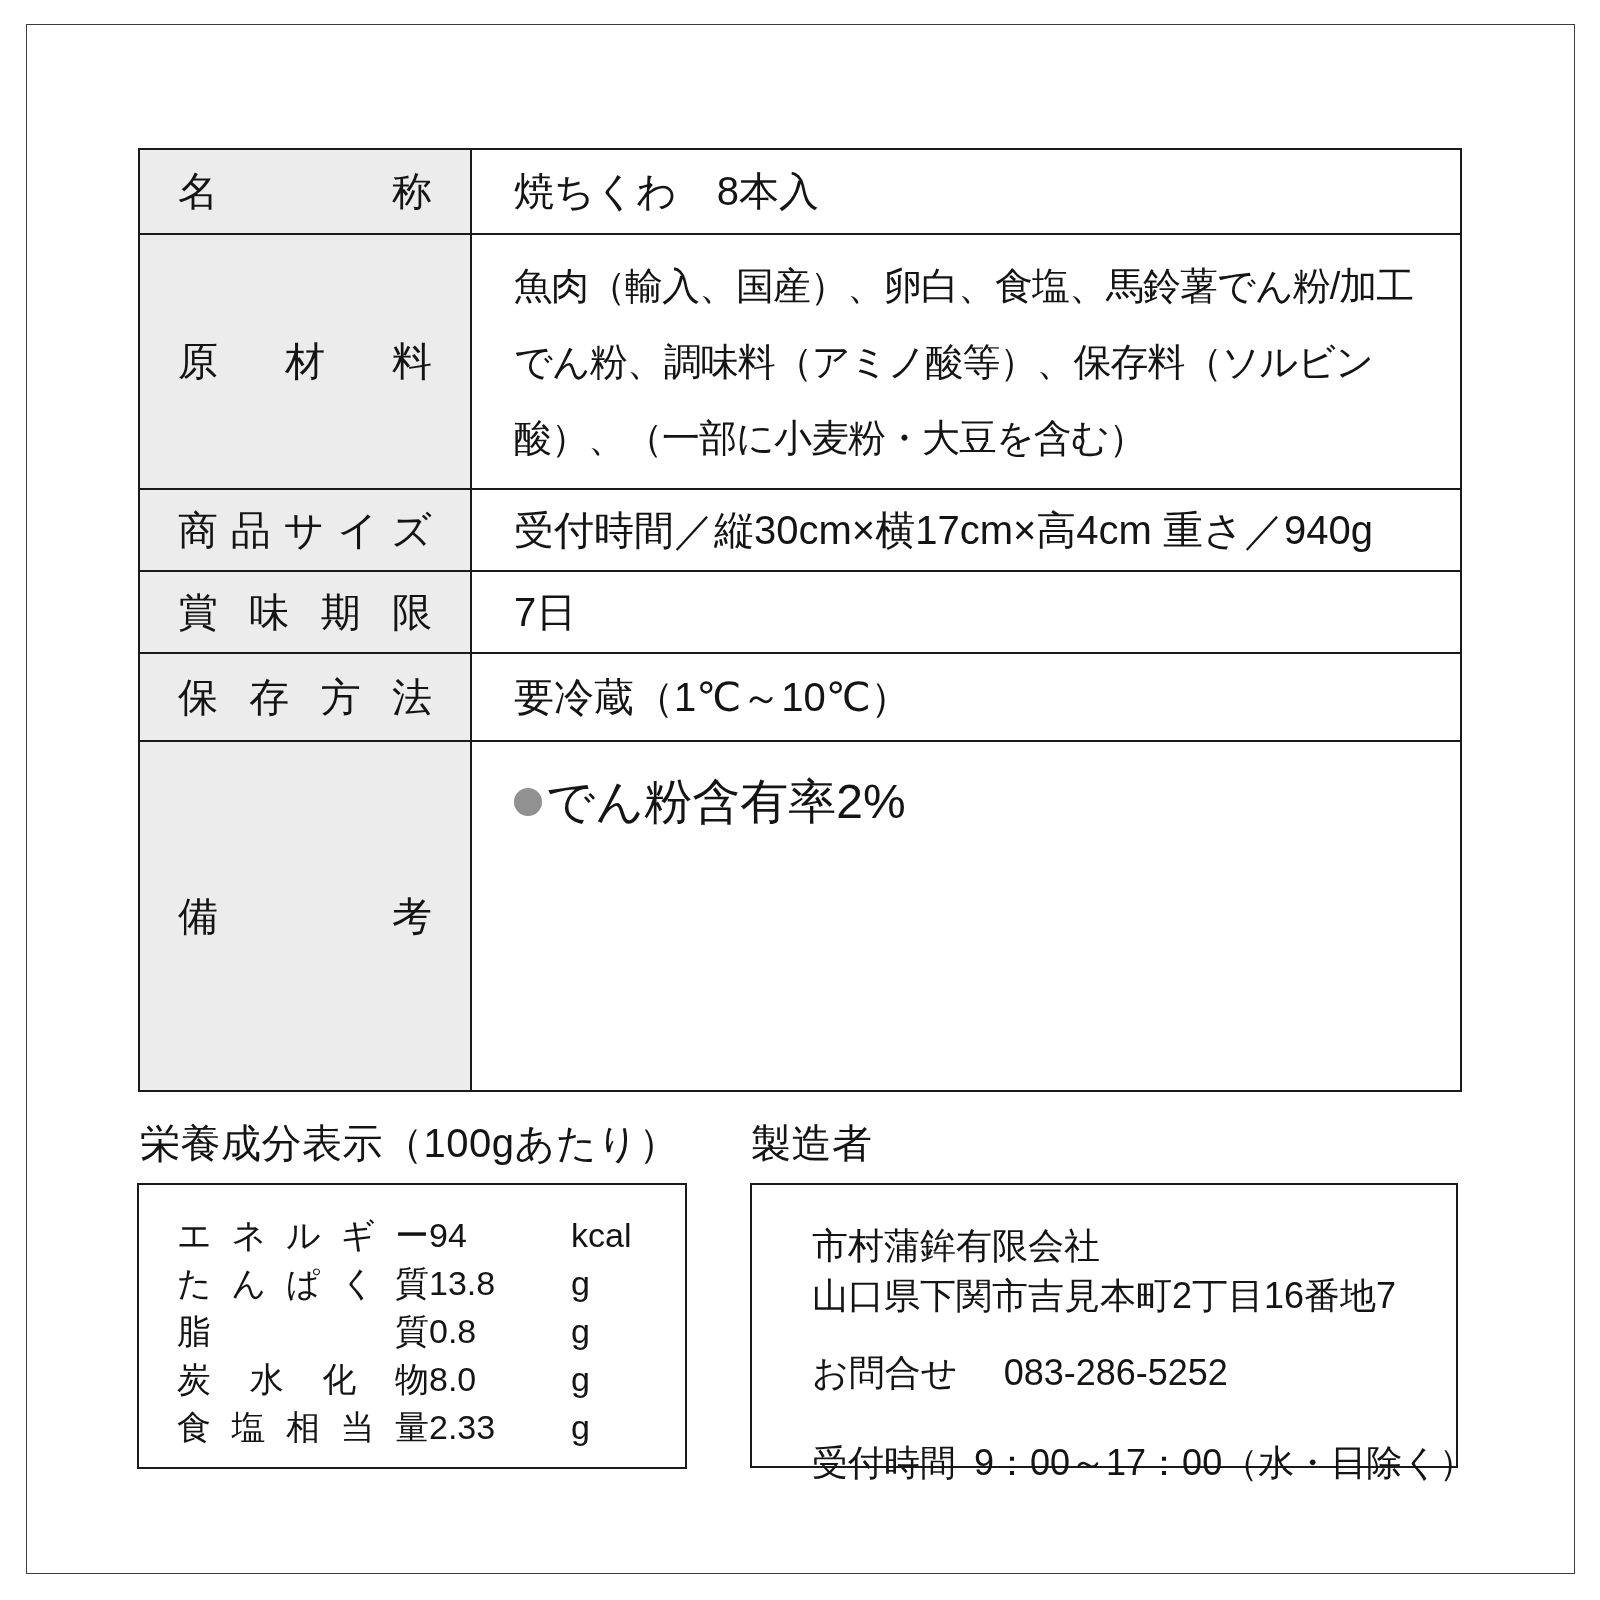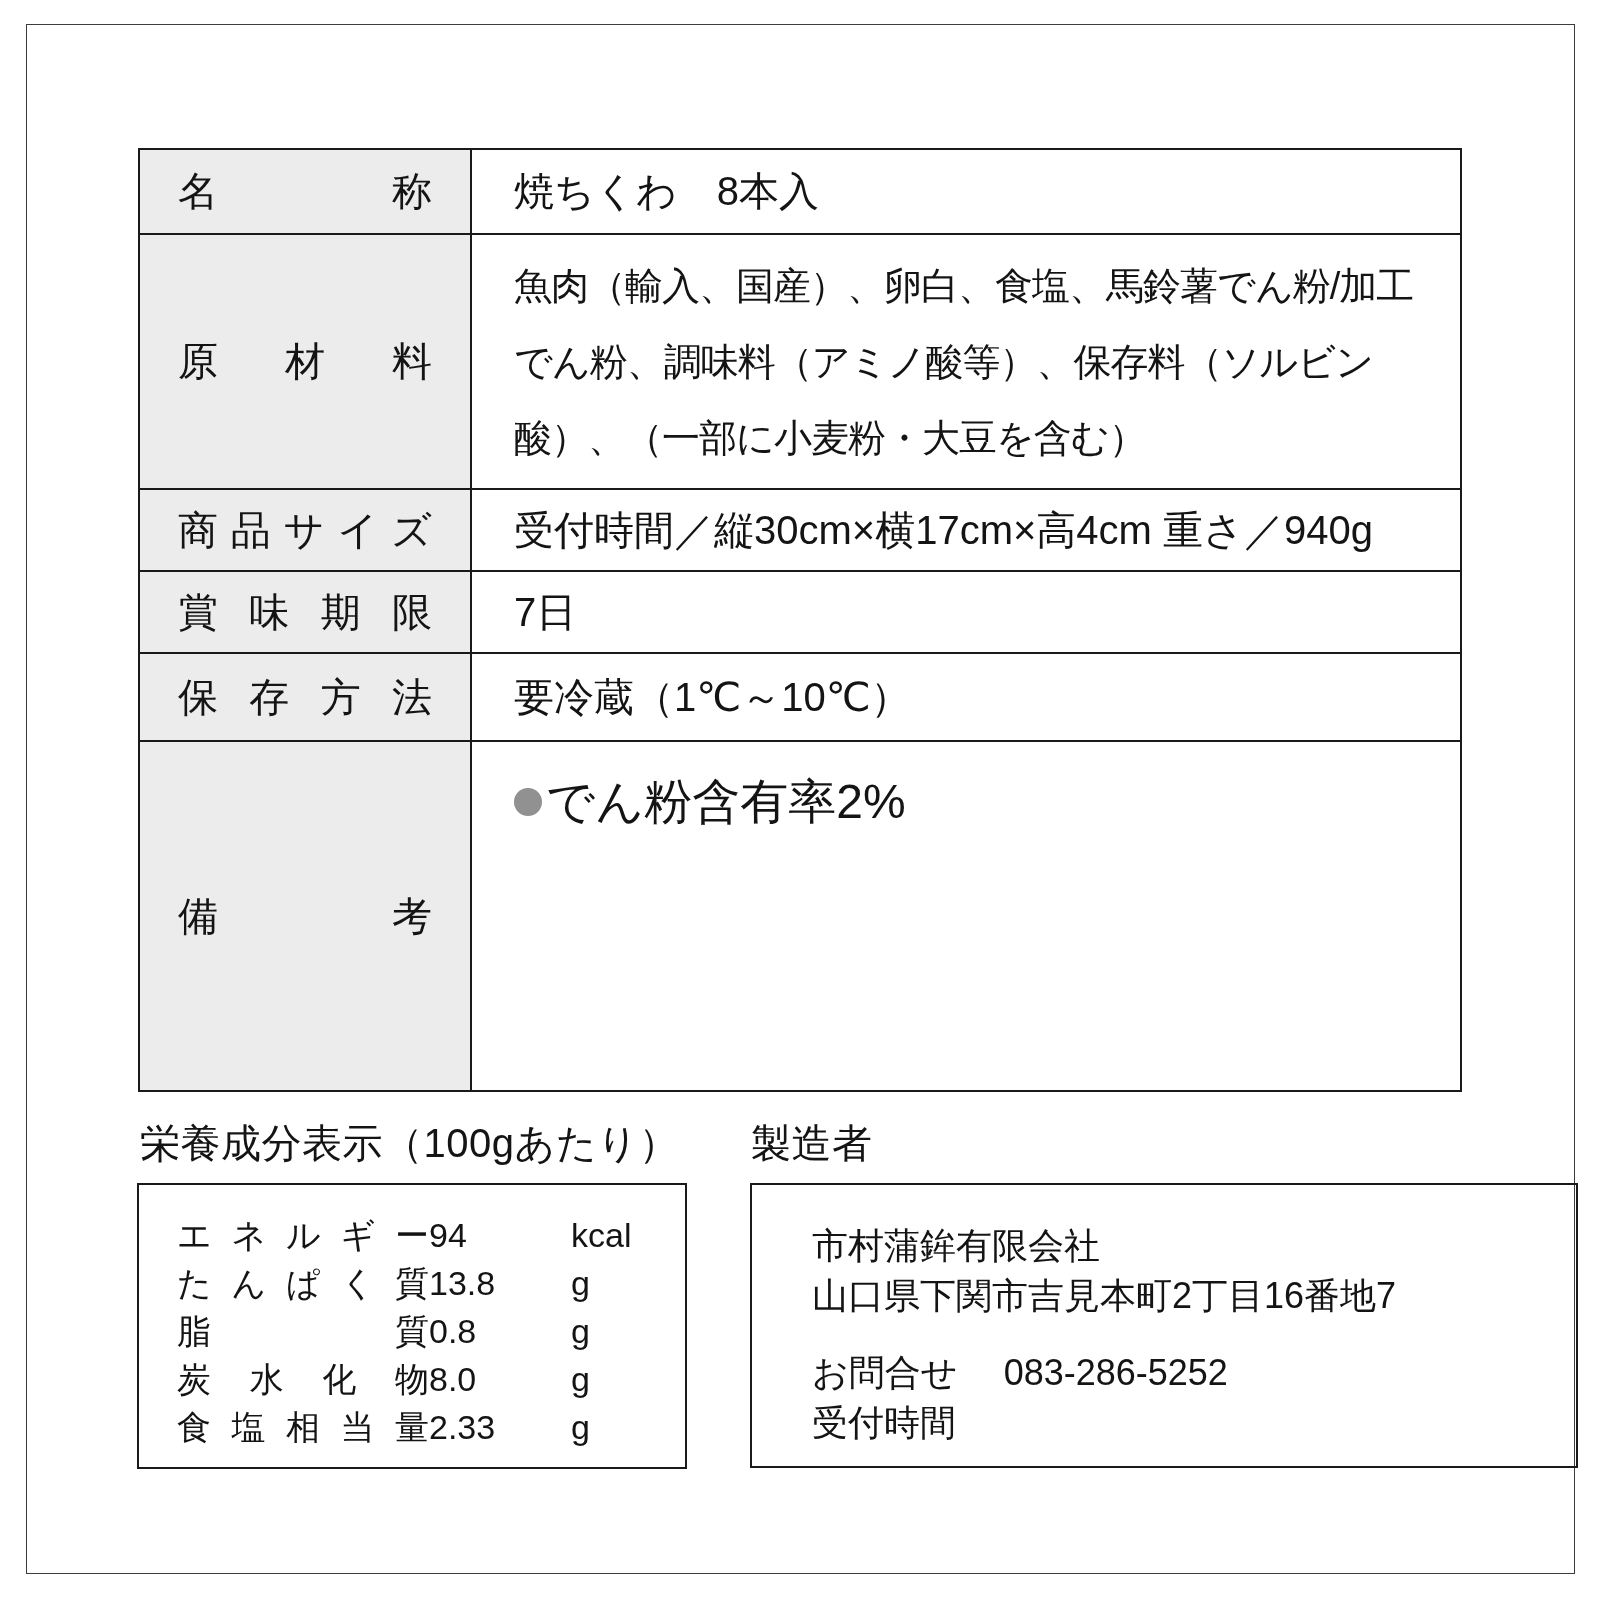--- a/index.html
+++ b/index.html
@@ -98,29 +98,29 @@
     display:flex;justify-content:space-between;
     width:252px;flex:0 0 252px;
     font-size:34px;
   }
   .nval{width:128px;flex:0 0 128px;}
   .nunit{margin-left:14px;}
 
   
   .maker-box{
     position:absolute;
-    left:750px;top:1183px;width:828px;height:285px;
+    left:750px;top:1183px;width:708px;height:285px;
     border:2px solid var(--line);
     padding:36px 20px 0 60px;
     font-size:36px;
   }
   .mline{line-height:50px;white-space:nowrap;}
   .mline.contact{margin-top:27px;display:flex;}
   .mline.contact .phone{margin-left:46px;}
-  .mline.hours{display:flex;}
+  .mline.hours{display:flex;margin-top:40px;}
   .mline.hours .hours-val{margin-left:18px;}
 </style>
 </head>
 <body>
 
 <div class="page">
   <div class="page-frame"></div>
 
   <div class="spec">
 
@@ -268,16 +268,17 @@
 
   <div class="maker-box">
     <div class="mline company">市村蒲鉾有限会社</div>
     <div class="mline address">山口県下関市吉見本町2丁目16番地7</div>
     <div class="mline contact">
       <span>お問合せ</span>
       <span class="phone">083-286-5252</span>
     </div>
     <div class="mline hours">
       <span>受付時間</span>
+      <span class="hours-val">9：00～17：00（水・日除く）</span>
     </div>
   </div>
 
 </div>
 
 </body></html>

